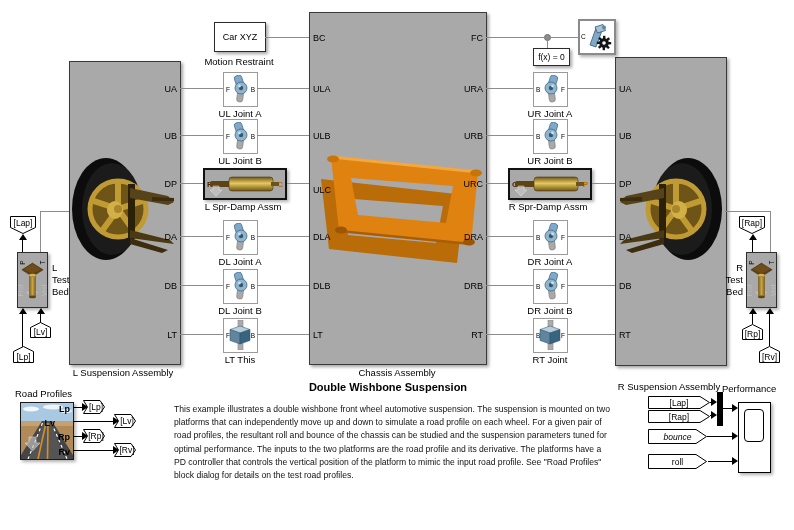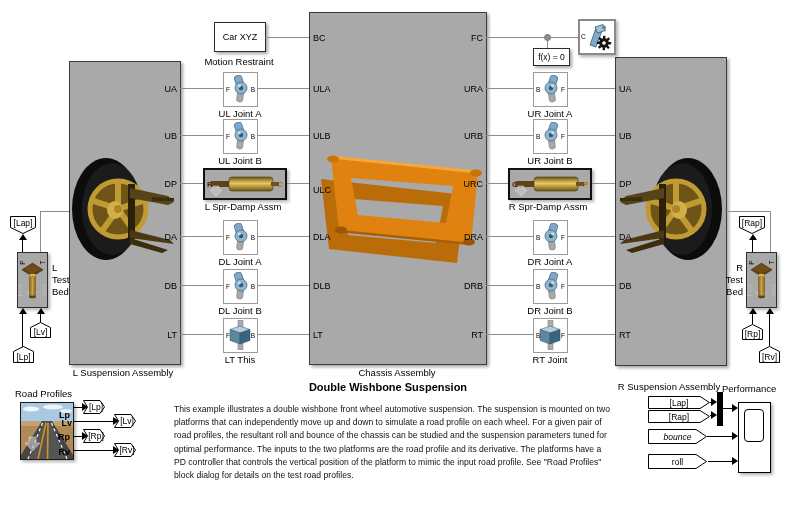--- a/index.html
+++ b/index.html
@@ -467,22 +467,22 @@
       <rect x="0" y="18" width="52" height="38" fill="#b08a58"></rect>
       <rect x="0" y="18" width="52" height="5" fill="#c5a070"></rect>
       <polygon points="21,18 31,18 52,52 52,56 0,56 0,52" fill="#454545"></polygon>
       <polygon points="23,18 29,18 44,56 8,56" fill="#545454"></polygon>
       <line x1="25" y1="20" x2="17" y2="56" stroke="#d89020" stroke-width="1.6"></line>
       <line x1="27" y1="20" x2="26.5" y2="56" stroke="#d89020" stroke-width="1.6"></line>
       <line x1="21.5" y1="20" x2="7" y2="56" stroke="#ffffff" stroke-width="1.2" stroke-dasharray="3,3"></line>
       <line x1="30.5" y1="20" x2="46" y2="56" stroke="#ffffff" stroke-width="1.2" stroke-dasharray="3,3"></line>
       <polygon points="8,34 15,34 15,40 19,40 11.5,48 4,40 8,40" fill="#bdbdbd" opacity="0.7" stroke="#e8e8e8" stroke-width="0.8"></polygon>
     </svg>
-    <span class="plabel" style="right:3px;top:7px;font-weight:bold;margin-left:7px;">Lp</span>
-    <span class="plabel" style="right:1px;top:15px;font-weight:bold;">Lv</span>
+    <span class="plabel" style="right:3px;top:1px;font-weight:bold;margin-left:7px;">Lp</span>
+    <span class="plabel" style="right:18px;top:15px;font-weight:bold;">Lv</span>
     <span class="plabel" style="right:3px;top:29px;font-weight:bold;">Rp</span>
     <span class="plabel" style="right:3px;top:44px;font-weight:bold;">Rv</span>
   </div>
   <div class="sline" style="left:73px;top:407px;width:9px;height:1px;"></div>
   <div class="ar" style="left:82px;top:403px;"></div>
   <div class="tag" style="left:83px;top:400px;width:22px;height:14px;">
     <svg viewBox="0 0 22 14" preserveAspectRatio="none">
         <polygon class="tg" points="0.5,0.5 17,0.5 21.5,7 17,13.5 0.5,13.5 4.5,7"></polygon>
       </svg>
     <span style="top:2px;padding-left:2px;">[Lp]</span>

